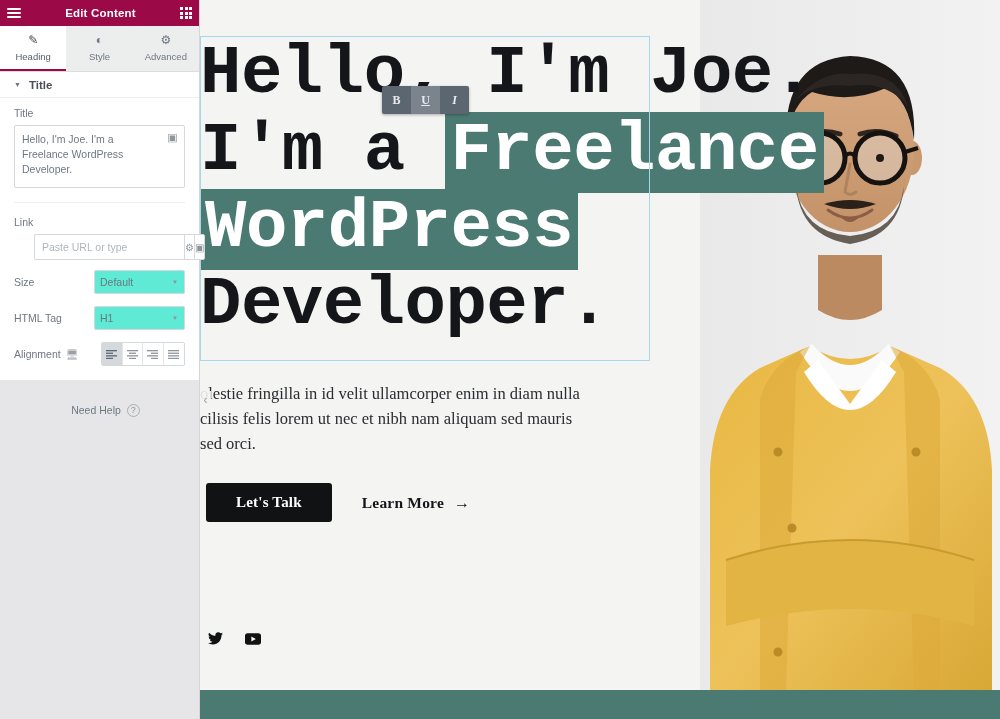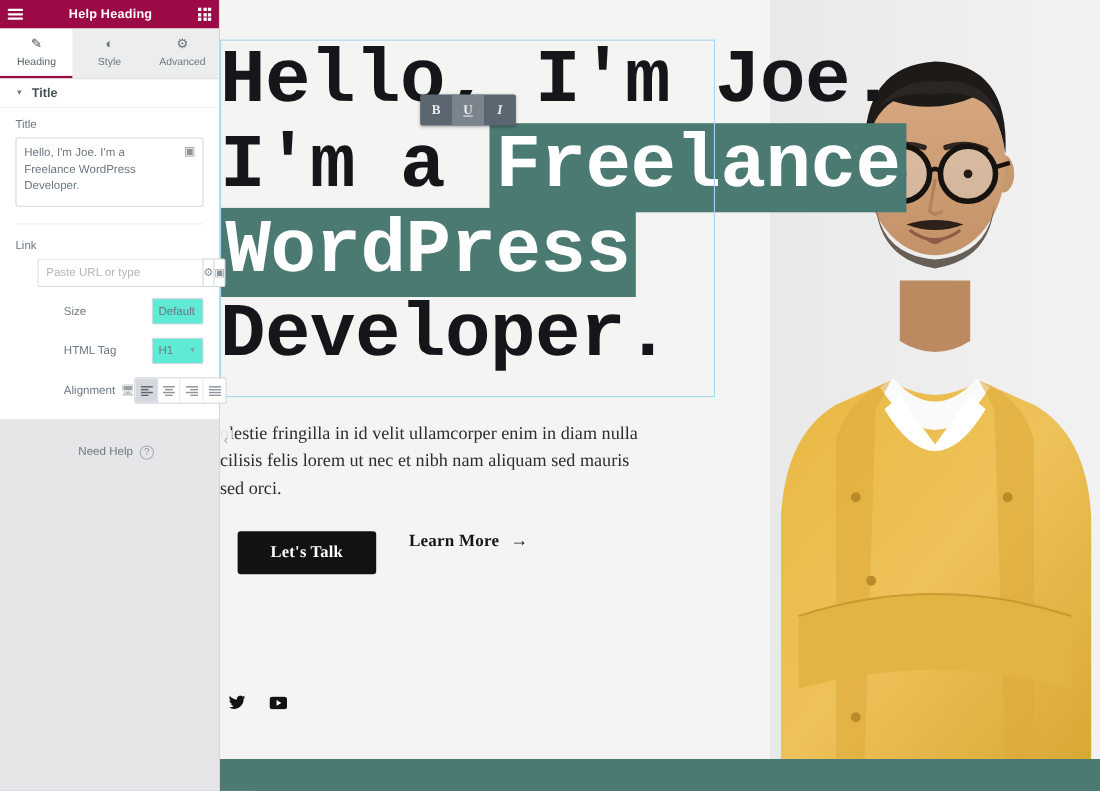--- a/index.html
+++ b/index.html
@@ -104,22 +104,22 @@
     position: absolute; left: 200px; top: 391px;
     width: 11px; height: 18px;
     color: #9aa0a6; font-size: 12px;
     display: flex; align-items: center; justify-content: center;
     cursor: pointer;
     background: rgba(244,244,243,.9);
   }
 
   
   .cta-row {
-    position: absolute; left: 216px; top: 483px;
-    display: flex; align-items: flex-start;
+    position: absolute; left: 206px; top: 483px;
+    display: flex; align-items: center;
   }
   .btn-primary {
     background: #111214; color: #ffffff;
     font-family: "Liberation Serif", serif;
     font-weight: 700; font-size: 15px;
     padding: 11px 30px;
     border: none; border-radius: 3px;
     cursor: pointer;
     letter-spacing: .2px;
   }
@@ -236,21 +236,21 @@
     font-size: 10px; color: #8d949b; cursor: pointer;
   }
   .link-btn:last-child { border-right: 1px solid #d5d8dc; border-radius: 0 2px 2px 0; }
 
   .row {
     display: flex; align-items: center;
     padding: 6px 14px;
   }
   .row-label {
     width: 80px; font-size: 10.5px; color: #6d7882;
-    display: flex; align-items: center; gap: 5px; margin-left: 44px;
+    display: flex; align-items: center; gap: 5px;
   }
   .row-ctrl { flex: 1; }
   select.sel {
     width: 100%; height: 24px;
     border: 1px solid #d5d8dc; border-radius: 2px;
     background: #5eead4;
     font-family: "Liberation Sans", sans-serif;
     font-size: 10.5px; color: #6d7882;
     padding: 0 5px;
     outline: none;
@@ -418,21 +418,21 @@
   </div>
 
   <div class="panel">
 
     <div class="panel-header">
       <span class="hamburger">
           <i></i>
           <i></i>
           <i></i>
         </span>
-      <span class="panel-title">Help Heading</span>
+      <span class="panel-title">Edit Content</span>
       <span class="grid-icon">
           <i></i>
           <i></i>
           <i></i>
           <i></i>
           <i></i>
           <i></i>
           <i></i>
           <i></i>
           <i></i>

